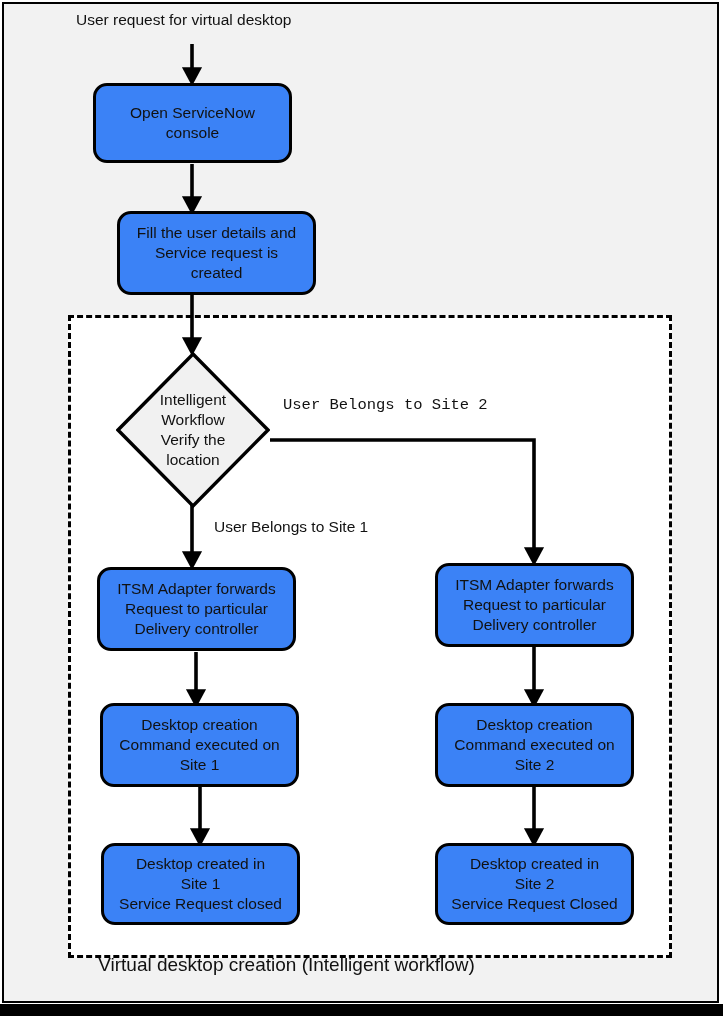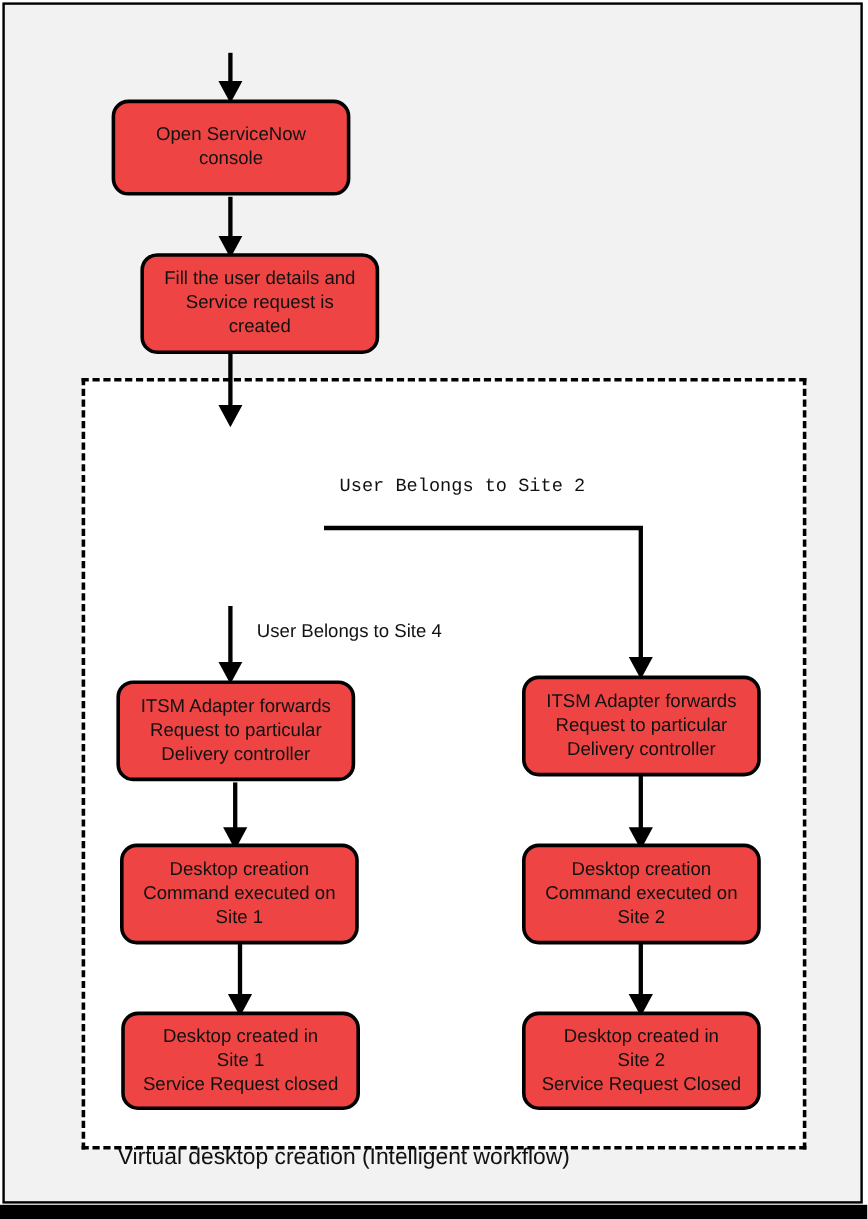--- a/index.html
+++ b/index.html
@@ -48,21 +48,21 @@
     box-sizing: border-box;
     border: 3px dashed #000000;
     background: #ffffff;
   }
   
   .node-box {
     position: absolute;
     box-sizing: border-box;
     border: 3px solid #000000;
     border-radius: 14px;
-    background: #ef4444;
+    background: #3b82f6;
     display: flex;
     align-items: center;
     justify-content: center;
     text-align: center;
     font-size: 15.5px;
     line-height: 1.28;
     color: #111111;
     white-space: pre-line;
     padding: 2px 6px;
   }
@@ -141,32 +141,42 @@
       <line x1="196" y1="652" x2="196" y2="698" marker-end="url(#arrowhead)"></line>
 
       <line x1="200" y1="786" x2="200" y2="837" marker-end="url(#arrowhead)"></line>
 
       <line x1="534" y1="646" x2="534" y2="698" marker-end="url(#arrowhead)"></line>
 
       <line x1="534" y1="786" x2="534" y2="837" marker-end="url(#arrowhead)"></line>
     </g>
   </svg>
 
+  <div class="free-label" style="left:76px; top:11px;">User request for virtual desktop</div>
 
   <div class="node-box" style="left:93px; top:83px; width:199px; height:80px;">Open ServiceNow
 console</div>
 
   <div class="node-box" style="left:93px; top:211px; width:199px; height:84px;margin-left:24px;">Fill the user details and
 Service request is
 created</div>
 
+  <div class="node-diamond" style="left:116px; top:352px; width:154px; height:156px;">
+    <svg class="diamond-shape" viewBox="0 0 154 156" xmlns="http://www.w3.org/2000/svg" preserveAspectRatio="none">
+      <polygon points="77,2 152,78 77,154 2,78" fill="#f1f1f1" stroke="#000000" stroke-width="3.4"></polygon>
+    </svg>
+    <div class="diamond-label">Intelligent
+Workflow
+Verify the
+location</div>
+  </div>
 
   <div class="edge-label" style="left:283px; top:396px;font-family:Liberation Mono, monospace;">User Belongs to Site 2</div>
 
-  <div class="edge-label" style="left:214px; top:518px;">User Belongs to Site 4</div>
+  <div class="edge-label" style="left:214px; top:518px;">User Belongs to Site 1</div>
 
   <div class="node-box" style="left:97px; top:567px; width:199px; height:84px;">ITSM Adapter forwards
 Request to particular
 Delivery controller</div>
 
   <div class="node-box" style="left:100px; top:703px; width:199px; height:84px;">Desktop creation
 Command executed on
 Site 1</div>
 
   <div class="node-box" style="left:101px; top:843px; width:199px; height:82px;">Desktop created in

